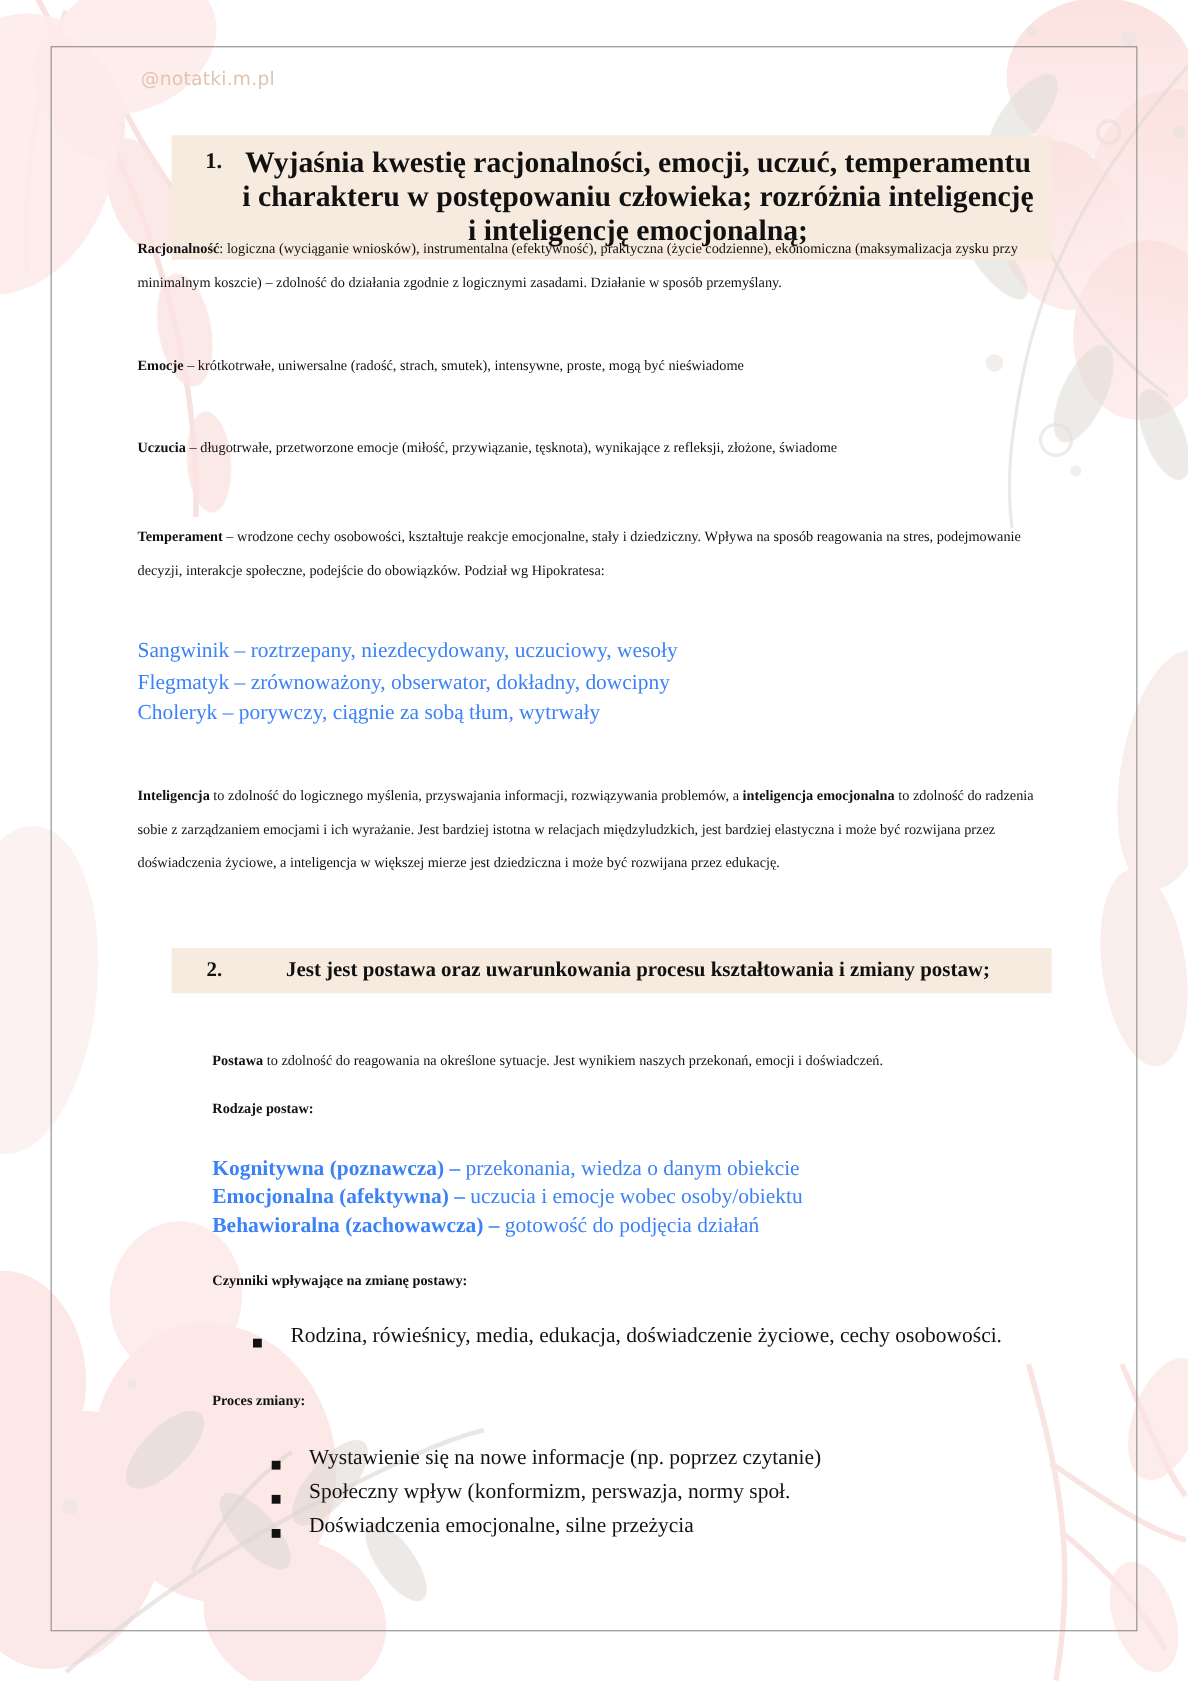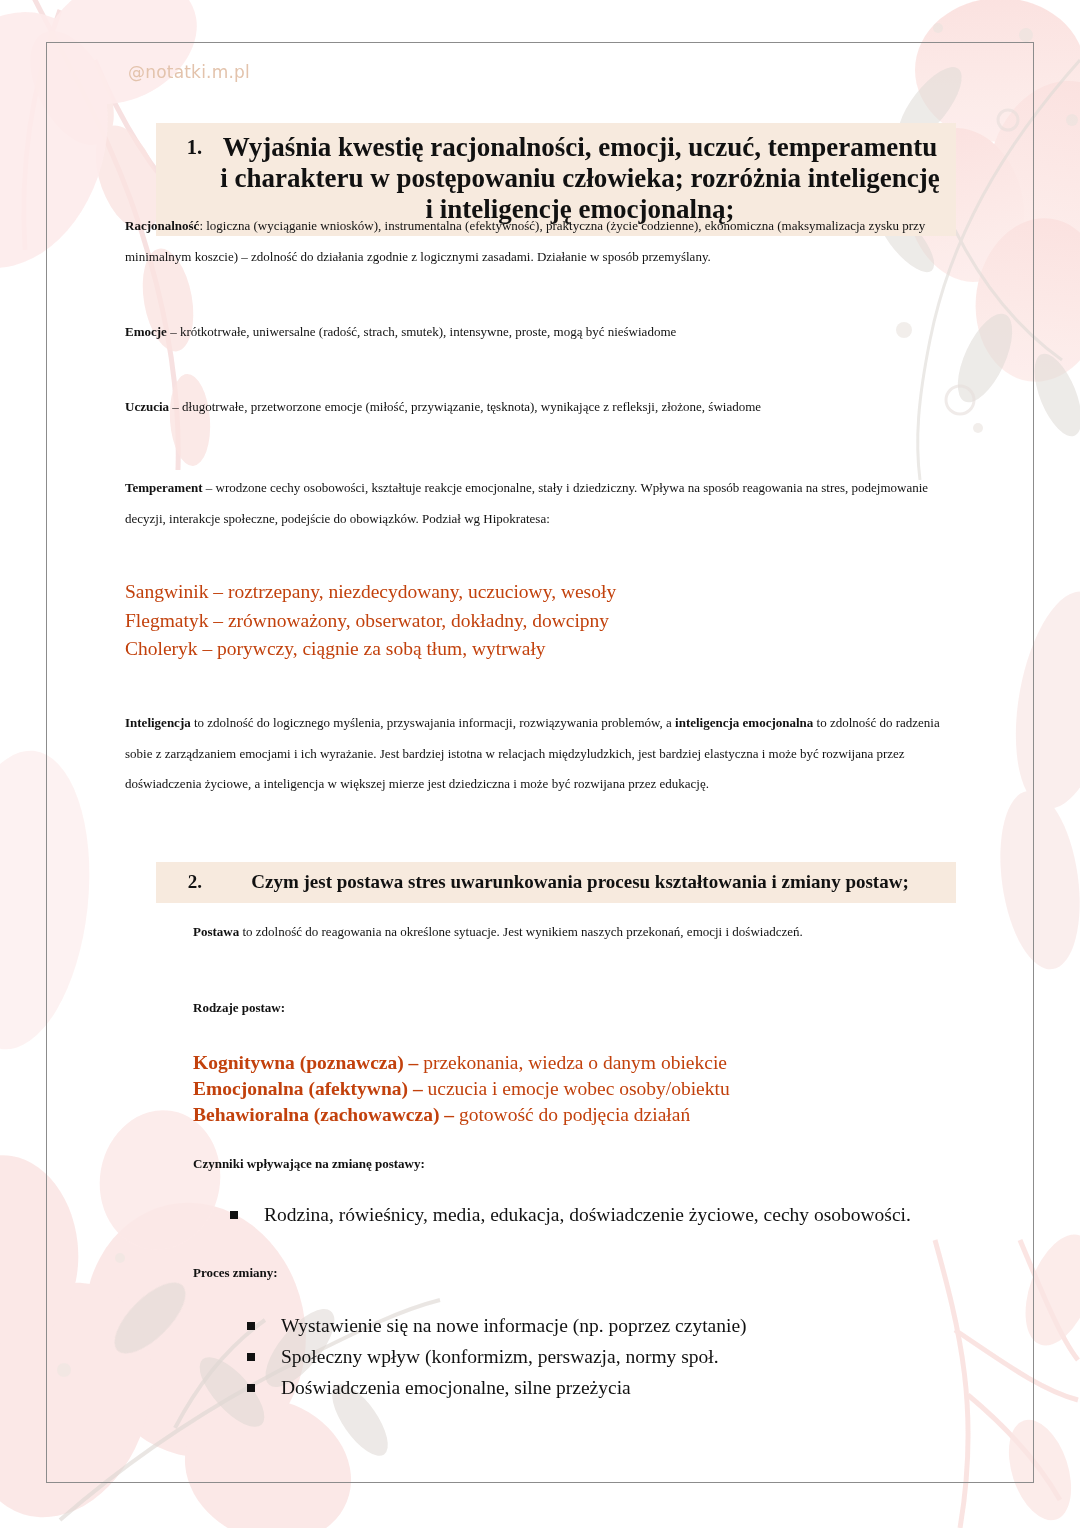--- a/index.html
+++ b/index.html
@@ -87,34 +87,34 @@
     text-align:left;
   }
   .para b{font-weight:bold;}
   .para-l1{left:125px;width:835px;}
   .para-l2{left:193px;width:768px;}
 
   .linelist{
     position:absolute;
     font-size:19.5px;
     line-height:28.5px;
-    color:#c2410c;
+    color:#3b82f6;
   }
   .linelist div{white-space:nowrap;}
 
   
   .bullets{
     position:absolute;
     font-size:19.5px;
     line-height:30px;
     color:#111;
   }
   .bullets .bl{
     display:flex;
-    align-items:flex-start;
+    align-items:center;
     margin-bottom:1px;
     font-family:Liberation Serif, serif;
   }
   .bullets .sq{
     flex:0 0 auto;
     width:8px;height:8px;
     background:#111;
     margin-top:11px;
     margin-right:26px;
   }
@@ -256,25 +256,25 @@
     <div>Choleryk – porywczy, ciągnie za sobą tłum, wytrwały</div>
   </div>
 
   <div class="para para-l1" style="top:708px;">
     <b>Inteligencja</b><span> to zdolność do logicznego myślenia, przyswajania informacji, rozwiązywania problemów, a </span><b>inteligencja emocjonalna</b><span> to zdolność do radzenia sobie z zarządzaniem emocjami i ich wyrażanie. Jest bardziej istotna w relacjach międzyludzkich, jest bardziej elastyczna i może być rozwijana przez doświadczenia życiowe, a inteligencja w większej mierze jest dziedziczna i może być rozwijana przez edukację.</span>
   </div>
 
   <div class="heading-band" id="heading-2">
     <div class="h-row">
       <span class="heading-num">2.</span>
-      <span class="heading-text">Czym jest postawa stres uwarunkowania procesu kształtowania i zmiany postaw;</span>
-    </div>
-  </div>
-
-  <div class="para para-l2" style="top:917px;">
+      <span class="heading-text">Jest jest postawa oraz uwarunkowania procesu kształtowania i zmiany postaw;</span>
+    </div>
+  </div>
+
+  <div class="para para-l2" style="top:949px;">
     <b>Postawa</b><span> to zdolność do reagowania na określone sytuacje. Jest wynikiem naszych przekonań, emocji i doświadczeń.</span>
   </div>
 
   <div class="para para-l2" style="top:993px;font-weight:bold;">Rodzaje postaw:</div>
 
   <div class="linelist" style="left:193px;top:1050px;line-height:26px;">
     <div><b>Kognitywna (poznawcza) –</b><span> przekonania, wiedza o danym obiekcie</span></div>
     <div><b>Emocjonalna (afektywna) –</b><span> uczucia i emocje wobec osoby/obiektu</span></div>
     <div><b>Behawioralna (zachowawcza) –</b><span> gotowość do podjęcia działań</span></div>
   </div>

